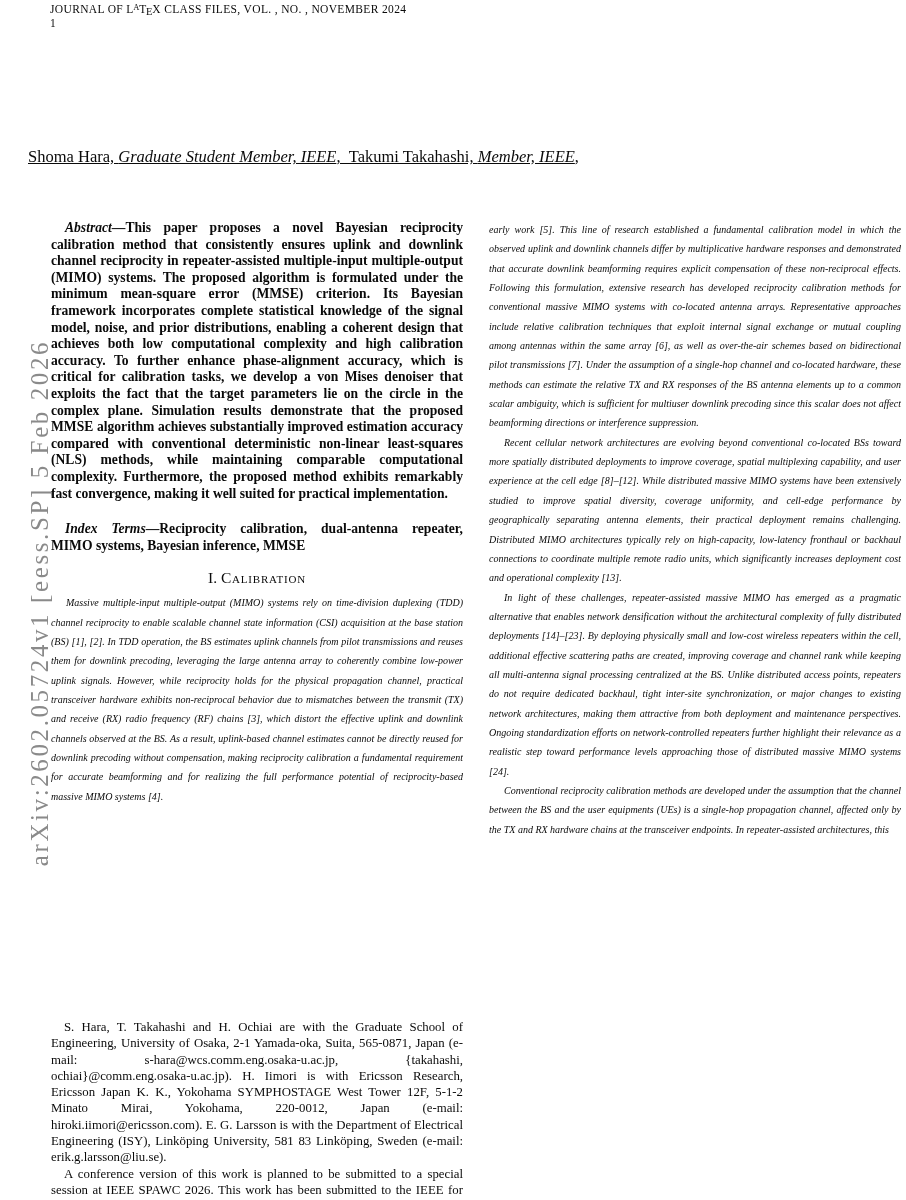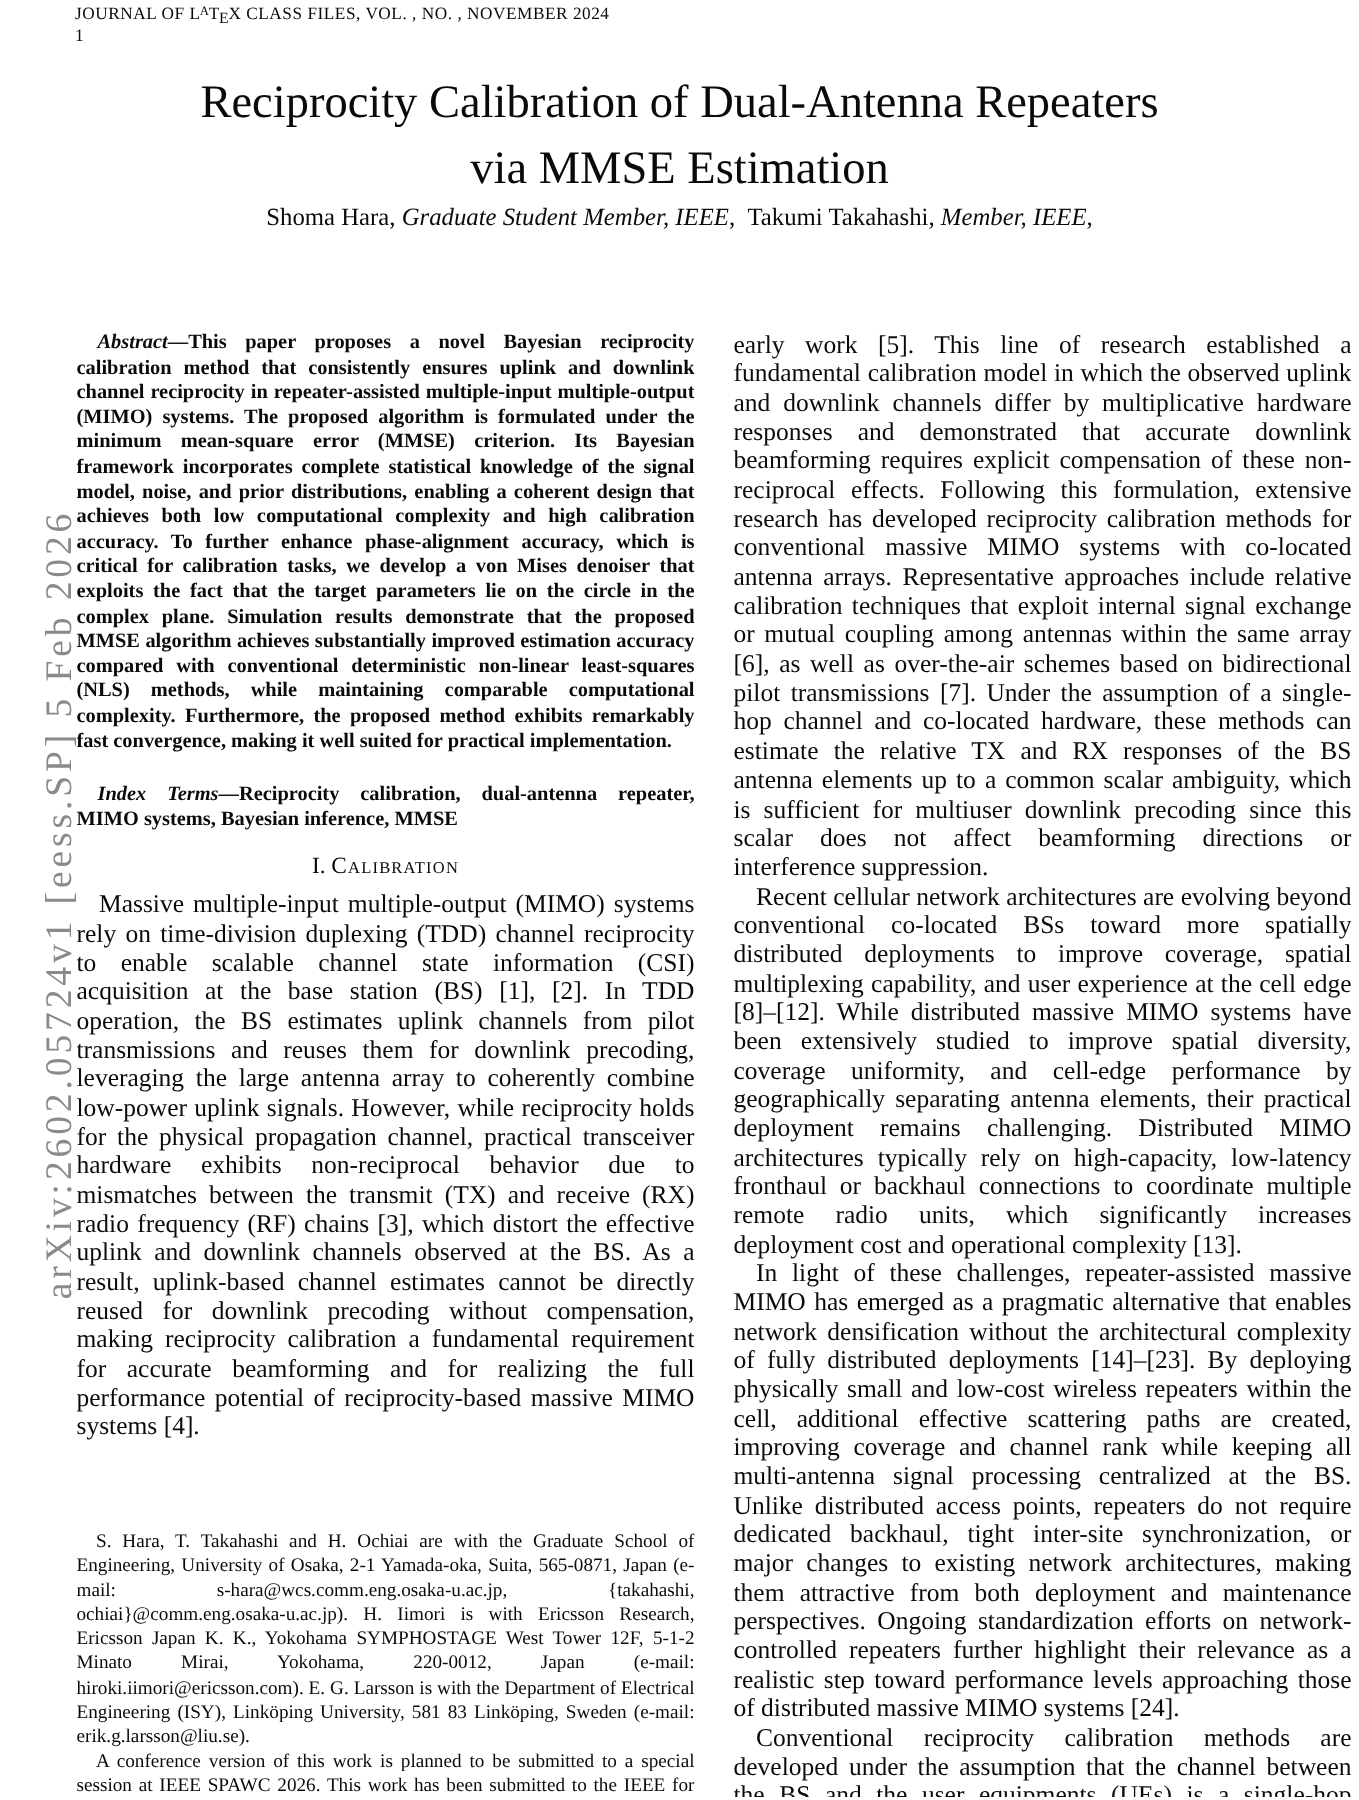--- a/index.html
+++ b/index.html
@@ -25,22 +25,22 @@
   }
   .lx-a { font-size:8.5px; vertical-align:2.5px; margin:0 -0.5px; }
   .lx-e { font-size:10.5px; vertical-align:-2px; margin:0 -0.5px; }
 
   
   .title {
     position:absolute; top:46px; left:28px; width:850px; margin:0;
     text-align:center; font-size:31px; line-height:44px; font-weight:normal;
   }
   .authors {
-    position:absolute; top:134px; left:28px; width:850px;
-    text-align:center; font-size:16.5px; line-height:22px;
+    position:absolute; top:146px; left:28px; width:850px;
+    font-size:16.5px; line-height:22px;text-decoration:underline;
   }
   .authors i { font-style:italic; }
 
   
   .col { position:absolute; top:220px; width:412px; overflow:hidden; }
   .col-left  { left:51px;  height:796px; }
   .col-right { left:489px; height:978px; }
 
   .abstract, .indexterms {
     margin:0; font-size:13.6px; font-weight:bold; line-height:16.6px;
@@ -49,22 +49,22 @@
   .indexterms { margin-top:19px; }
   .lead { font-style:italic; }
 
   .section {
     margin:15px 0 6px 0; text-align:center; font-weight:normal;
     font-size:15.5px;
   }
   .sc { font-variant:small-caps; letter-spacing:0.8px; }
 
   .body {
-    margin:0; font-size:17px; line-height:19.35px;
-    text-align:justify; text-indent:15px;
+    margin:0; font-size:10px; line-height:19.35px;
+    text-align:justify; text-indent:15px;font-style:italic;
   }
   .noindent { text-indent:0; }
 
   
   .footnote {
     position:absolute; left:51px; top:1019px; width:412px;
     font-size:12.8px; line-height:16.3px; text-align:justify;
   }
   .footnote p { margin:0; text-indent:13px; }
 </style>
@@ -73,21 +73,20 @@
 
 <div class="page">
 
   <div class="watermark">arXiv:2602.05724v1 [eess.SP] 5 Feb 2026</div>
 
   <div class="running-header">
     <div class="journal"><span>JOURNAL OF L</span><span class="lx-a">A</span><span>T</span><span class="lx-e">E</span><span>X CLASS FILES, VOL. , NO. , NOVEMBER 2024</span></div>
     <div class="pageno">1</div>
   </div>
 
-  <h1 class="title"><span>Reciprocity Calibration of Dual-Antenna Repeaters</span><br><span>via MMSE Estimation</span></h1>
 
   <div class="authors">
     <div class="author-line"><span>Shoma Hara, </span><i>Graduate Student Member, IEEE</i><span>, Takumi Takahashi, </span><i>Member, IEEE</i><span>,</span></div>
   </div>
 
   <div class="col col-left">
     <p class="abstract"><span class="lead">Abstract</span><span>—This paper proposes a novel Bayesian reciprocity calibration method that consistently ensures uplink and downlink channel reciprocity in repeater-assisted multiple-input multiple-output (MIMO) systems. The proposed algorithm is formulated under the minimum mean-square error (MMSE) criterion. Its Bayesian framework incorporates complete statistical knowledge of the signal model, noise, and prior distributions, enabling a coherent design that achieves both low computational complexity and high calibration accuracy. To further enhance phase-alignment accuracy, which is critical for calibration tasks, we develop a von Mises denoiser that exploits the fact that the target parameters lie on the circle in the complex plane. Simulation results demonstrate that the proposed MMSE algorithm achieves substantially improved estimation accuracy compared with conventional deterministic non-linear least-squares (NLS) methods, while maintaining comparable computational complexity. Furthermore, the proposed method exhibits remarkably fast convergence, making it well suited for practical implementation.</span></p>
     <p class="indexterms"><span class="lead">Index Terms</span><span>—Reciprocity calibration, dual-antenna repeater, MIMO systems, Bayesian inference, MMSE</span></p>
     <h2 class="section"><span>I.</span> <span class="sc">Calibration</span></h2>
     <p class="body">Massive multiple-input multiple-output (MIMO) systems rely on time-division duplexing (TDD) channel reciprocity to enable scalable channel state information (CSI) acquisition at the base station (BS) [1], [2]. In TDD operation, the BS estimates uplink channels from pilot transmissions and reuses them for downlink precoding, leveraging the large antenna array to coherently combine low-power uplink signals. However, while reciprocity holds for the physical propagation channel, practical transceiver hardware exhibits non-reciprocal behavior due to mismatches between the transmit (TX) and receive (RX) radio frequency (RF) chains [3], which distort the effective uplink and downlink channels observed at the BS. As a result, uplink-based channel estimates cannot be directly reused for downlink precoding without compensation, making reciprocity calibration a fundamental requirement for accurate beamforming and for realizing the full performance potential of reciprocity-based massive MIMO systems [4].</p>

